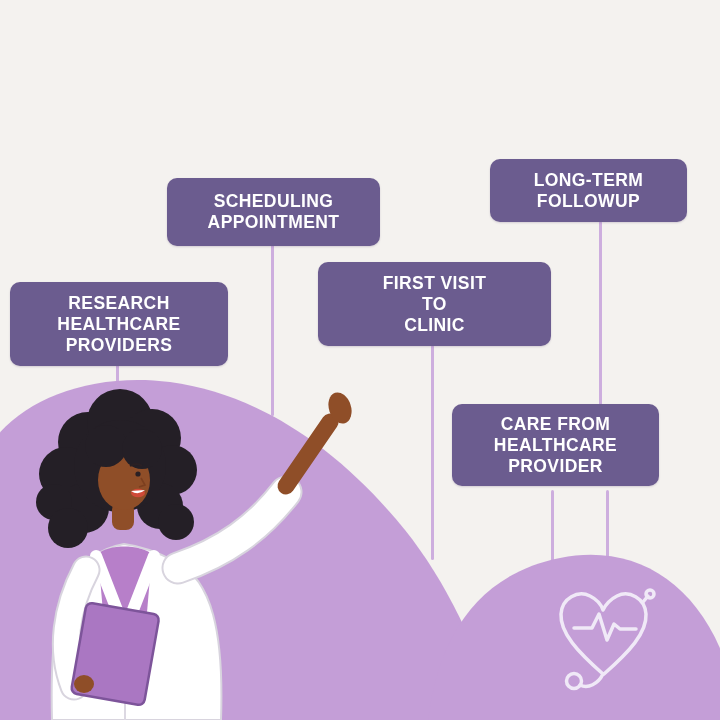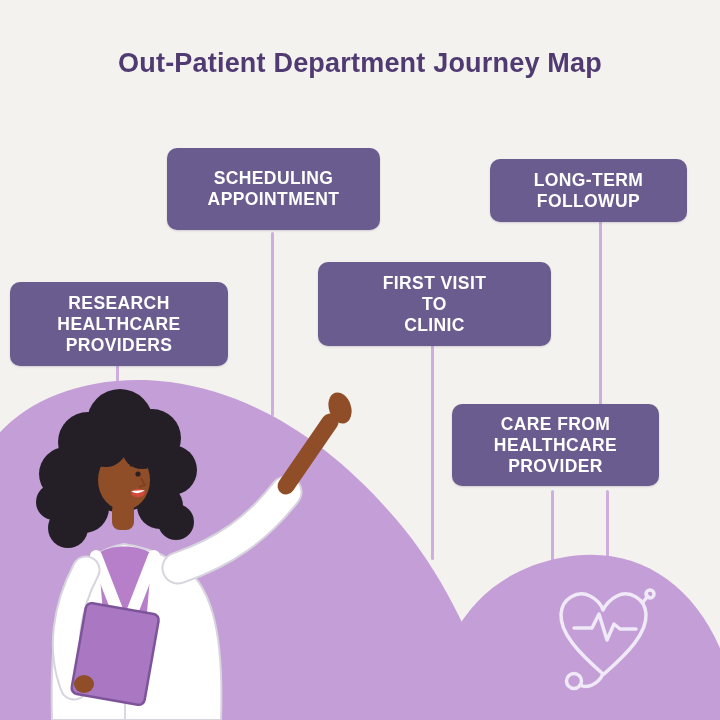--- a/index.html
+++ b/index.html
@@ -25,34 +25,33 @@
     position:absolute;z-index:2;background:#6b5c8f;border-radius:10px;
     display:flex;align-items:center;justify-content:center;text-align:center;
     box-shadow:0 1px 2px rgba(60,40,90,0.18);
   }
   .step-label{
     color:#ffffff;font-weight:700;font-size:17.5px;line-height:1.2;
     letter-spacing:0.4px;white-space:pre-line;text-transform:uppercase;
     padding:6px 10px;
   }
   .b-research{left:10px;top:262px;width:218px;height:84px;margin-top:20px;}
-  .b-scheduling{left:167px;top:148px;width:213px;height:82px;}
+  .b-scheduling{left:167px;top:178px;width:213px;height:68px;}
   .b-firstvisit{left:318px;top:262px;width:233px;height:84px;}
   .b-longterm{left:490px;top:159px;width:197px;height:63px;}
   .b-care{left:452px;top:404px;width:207px;height:82px;}
   .blobs{position:absolute;left:0;top:0;z-index:3;pointer-events:none;}
   .doctor{position:absolute;left:0;top:370px;z-index:4;pointer-events:none;}
   .hs-icon{position:absolute;left:546px;top:582px;z-index:5;pointer-events:none;}
 </style>
 </head>
 <body>
 
 <div class="canvas">
 
-  <h1 class="title">Out-Patient Department Journey Map</h1>
 
   <div class="connector c-research"></div>
   <div class="connector c-scheduling"></div>
   <div class="connector c-firstvisit"></div>
   <div class="connector c-longterm"></div>
   <div class="connector c-care-1"></div>
   <div class="connector c-care-2"></div>
 
   <div class="step-box b-research">
     <span class="step-label">RESEARCH

